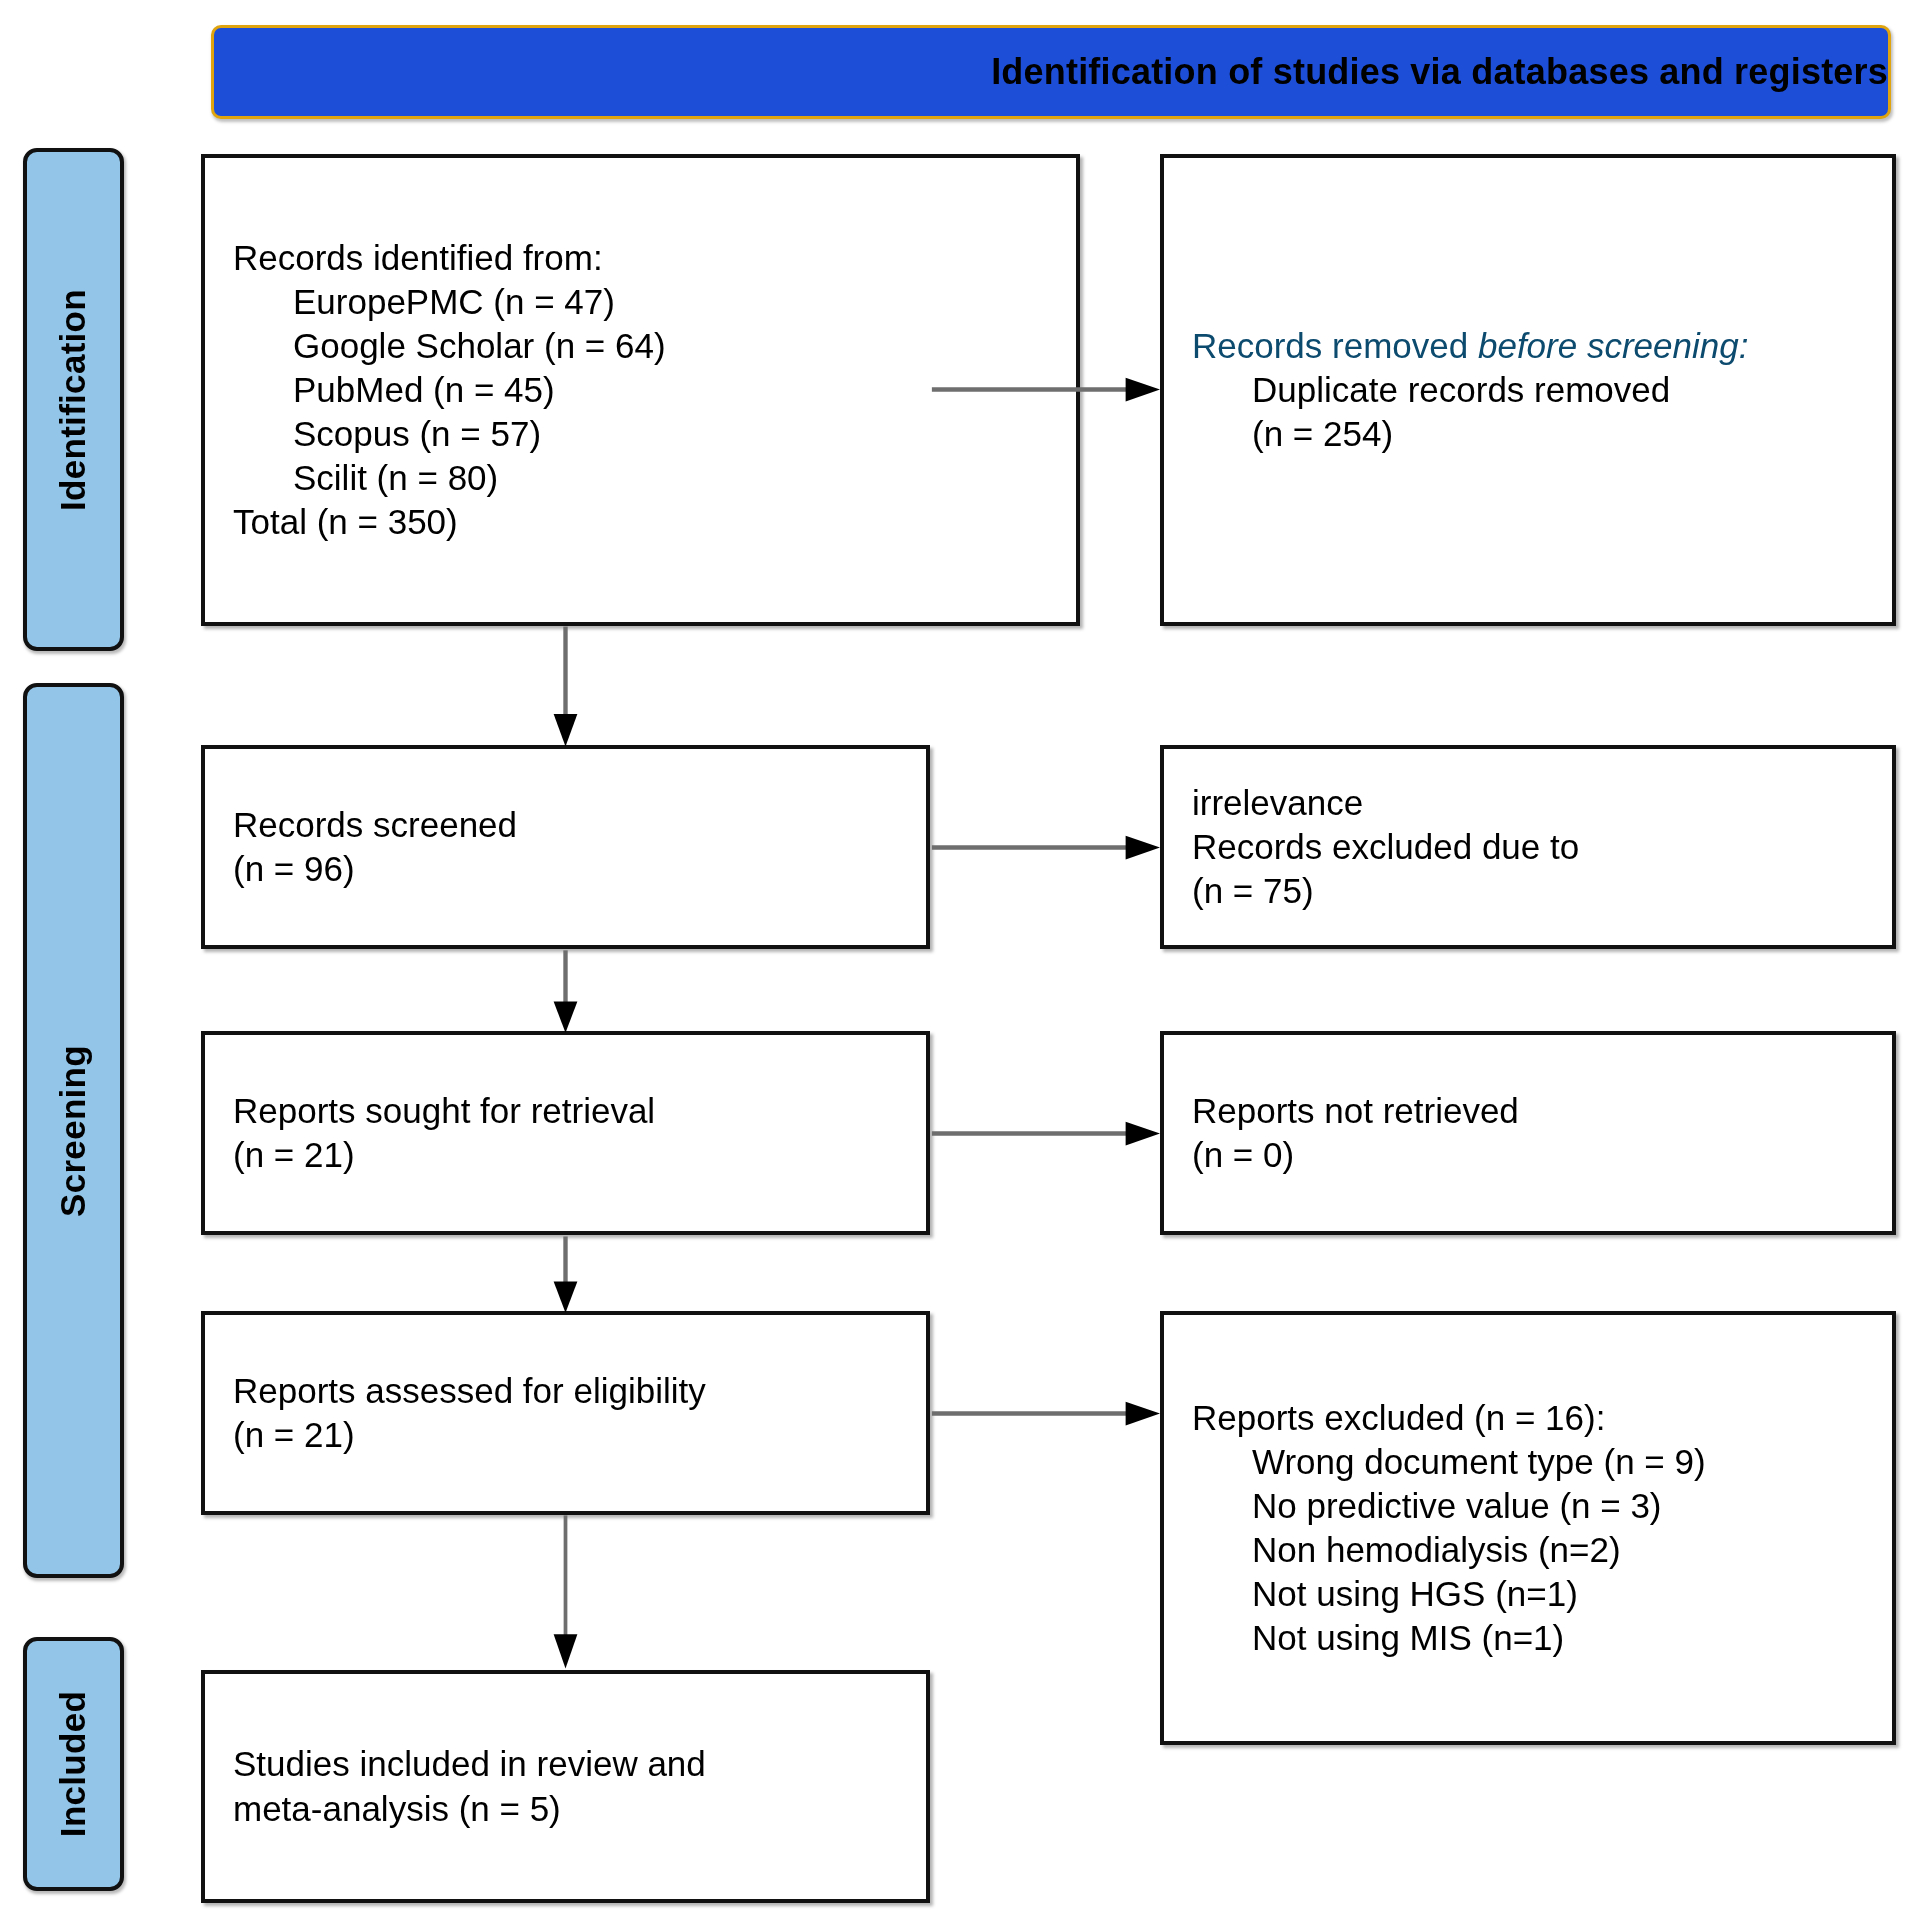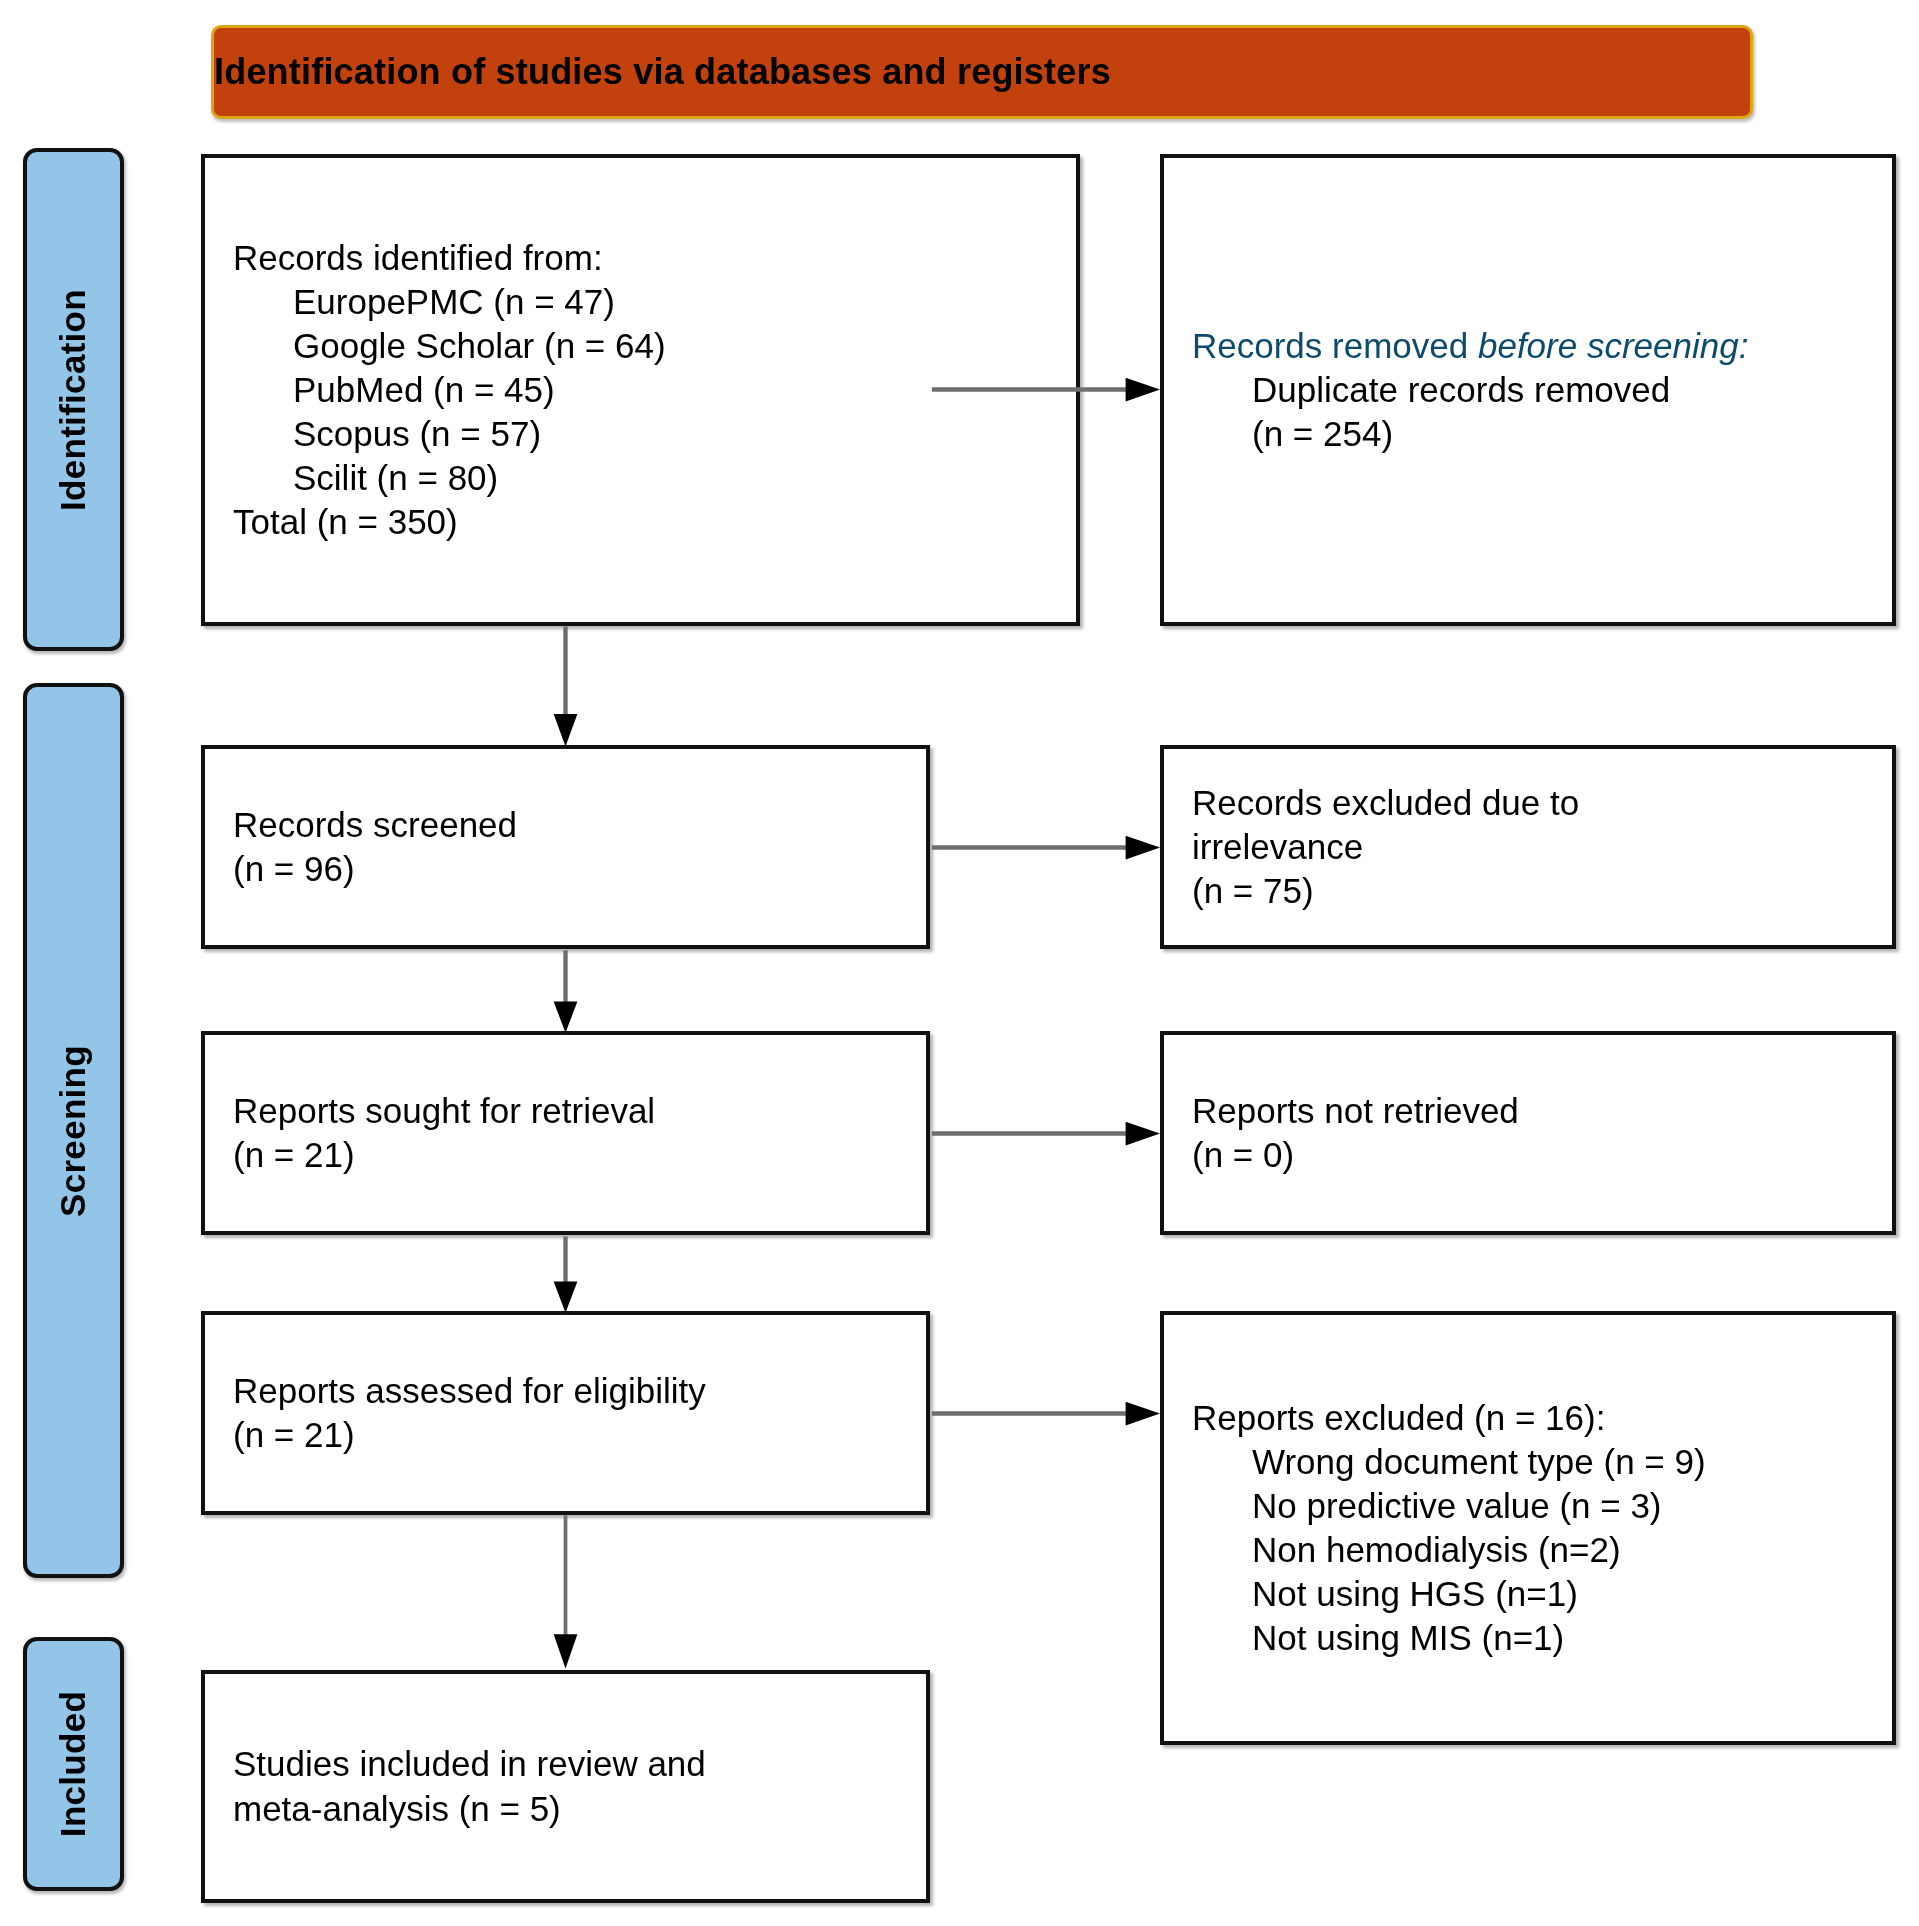--- a/index.html
+++ b/index.html
@@ -19,29 +19,29 @@
     height: 1926px;
     background: #ffffff;
     overflow: hidden;
   }
 
   
   .banner {
     position: absolute;
     left: 211px;
     top: 25px;
-    width: 1542px;
+    width: 1680px;
     height: 94px;
-    background: #c2410c;
+    background: #1d4ed8;
     border: 3.1px solid #E0A50E;
     border-radius: 10px;
     box-sizing: border-box;
     display: flex;
     align-items: center;
-    justify-content: flex-start;
+    justify-content: flex-end;
     box-shadow: 1.9px 2.5px 3.1px rgba(0,0,0,0.25);
   }
   .banner-text {
     font-size: 36px;
     font-weight: bold;
     color: #000000;
     letter-spacing: 0.2px;
     text-align: center;
     line-height: 1.1;
   }
@@ -159,22 +159,22 @@
 
   <div class="box" id="box-screened">
     <div class="box-inner">
       <div class="line">Records screened</div>
       <div class="line">(n = 96)</div>
     </div>
   </div>
 
   <div class="box" id="box-excl-irrel">
     <div class="box-inner">
+      <div class="line">irrelevance</div>
       <div class="line">Records excluded due to</div>
-      <div class="line">irrelevance</div>
       <div class="line">(n = 75)</div>
     </div>
   </div>
 
   <div class="box" id="box-sought">
     <div class="box-inner">
       <div class="line">Reports sought for retrieval</div>
       <div class="line">(n = 21)</div>
     </div>
   </div>

